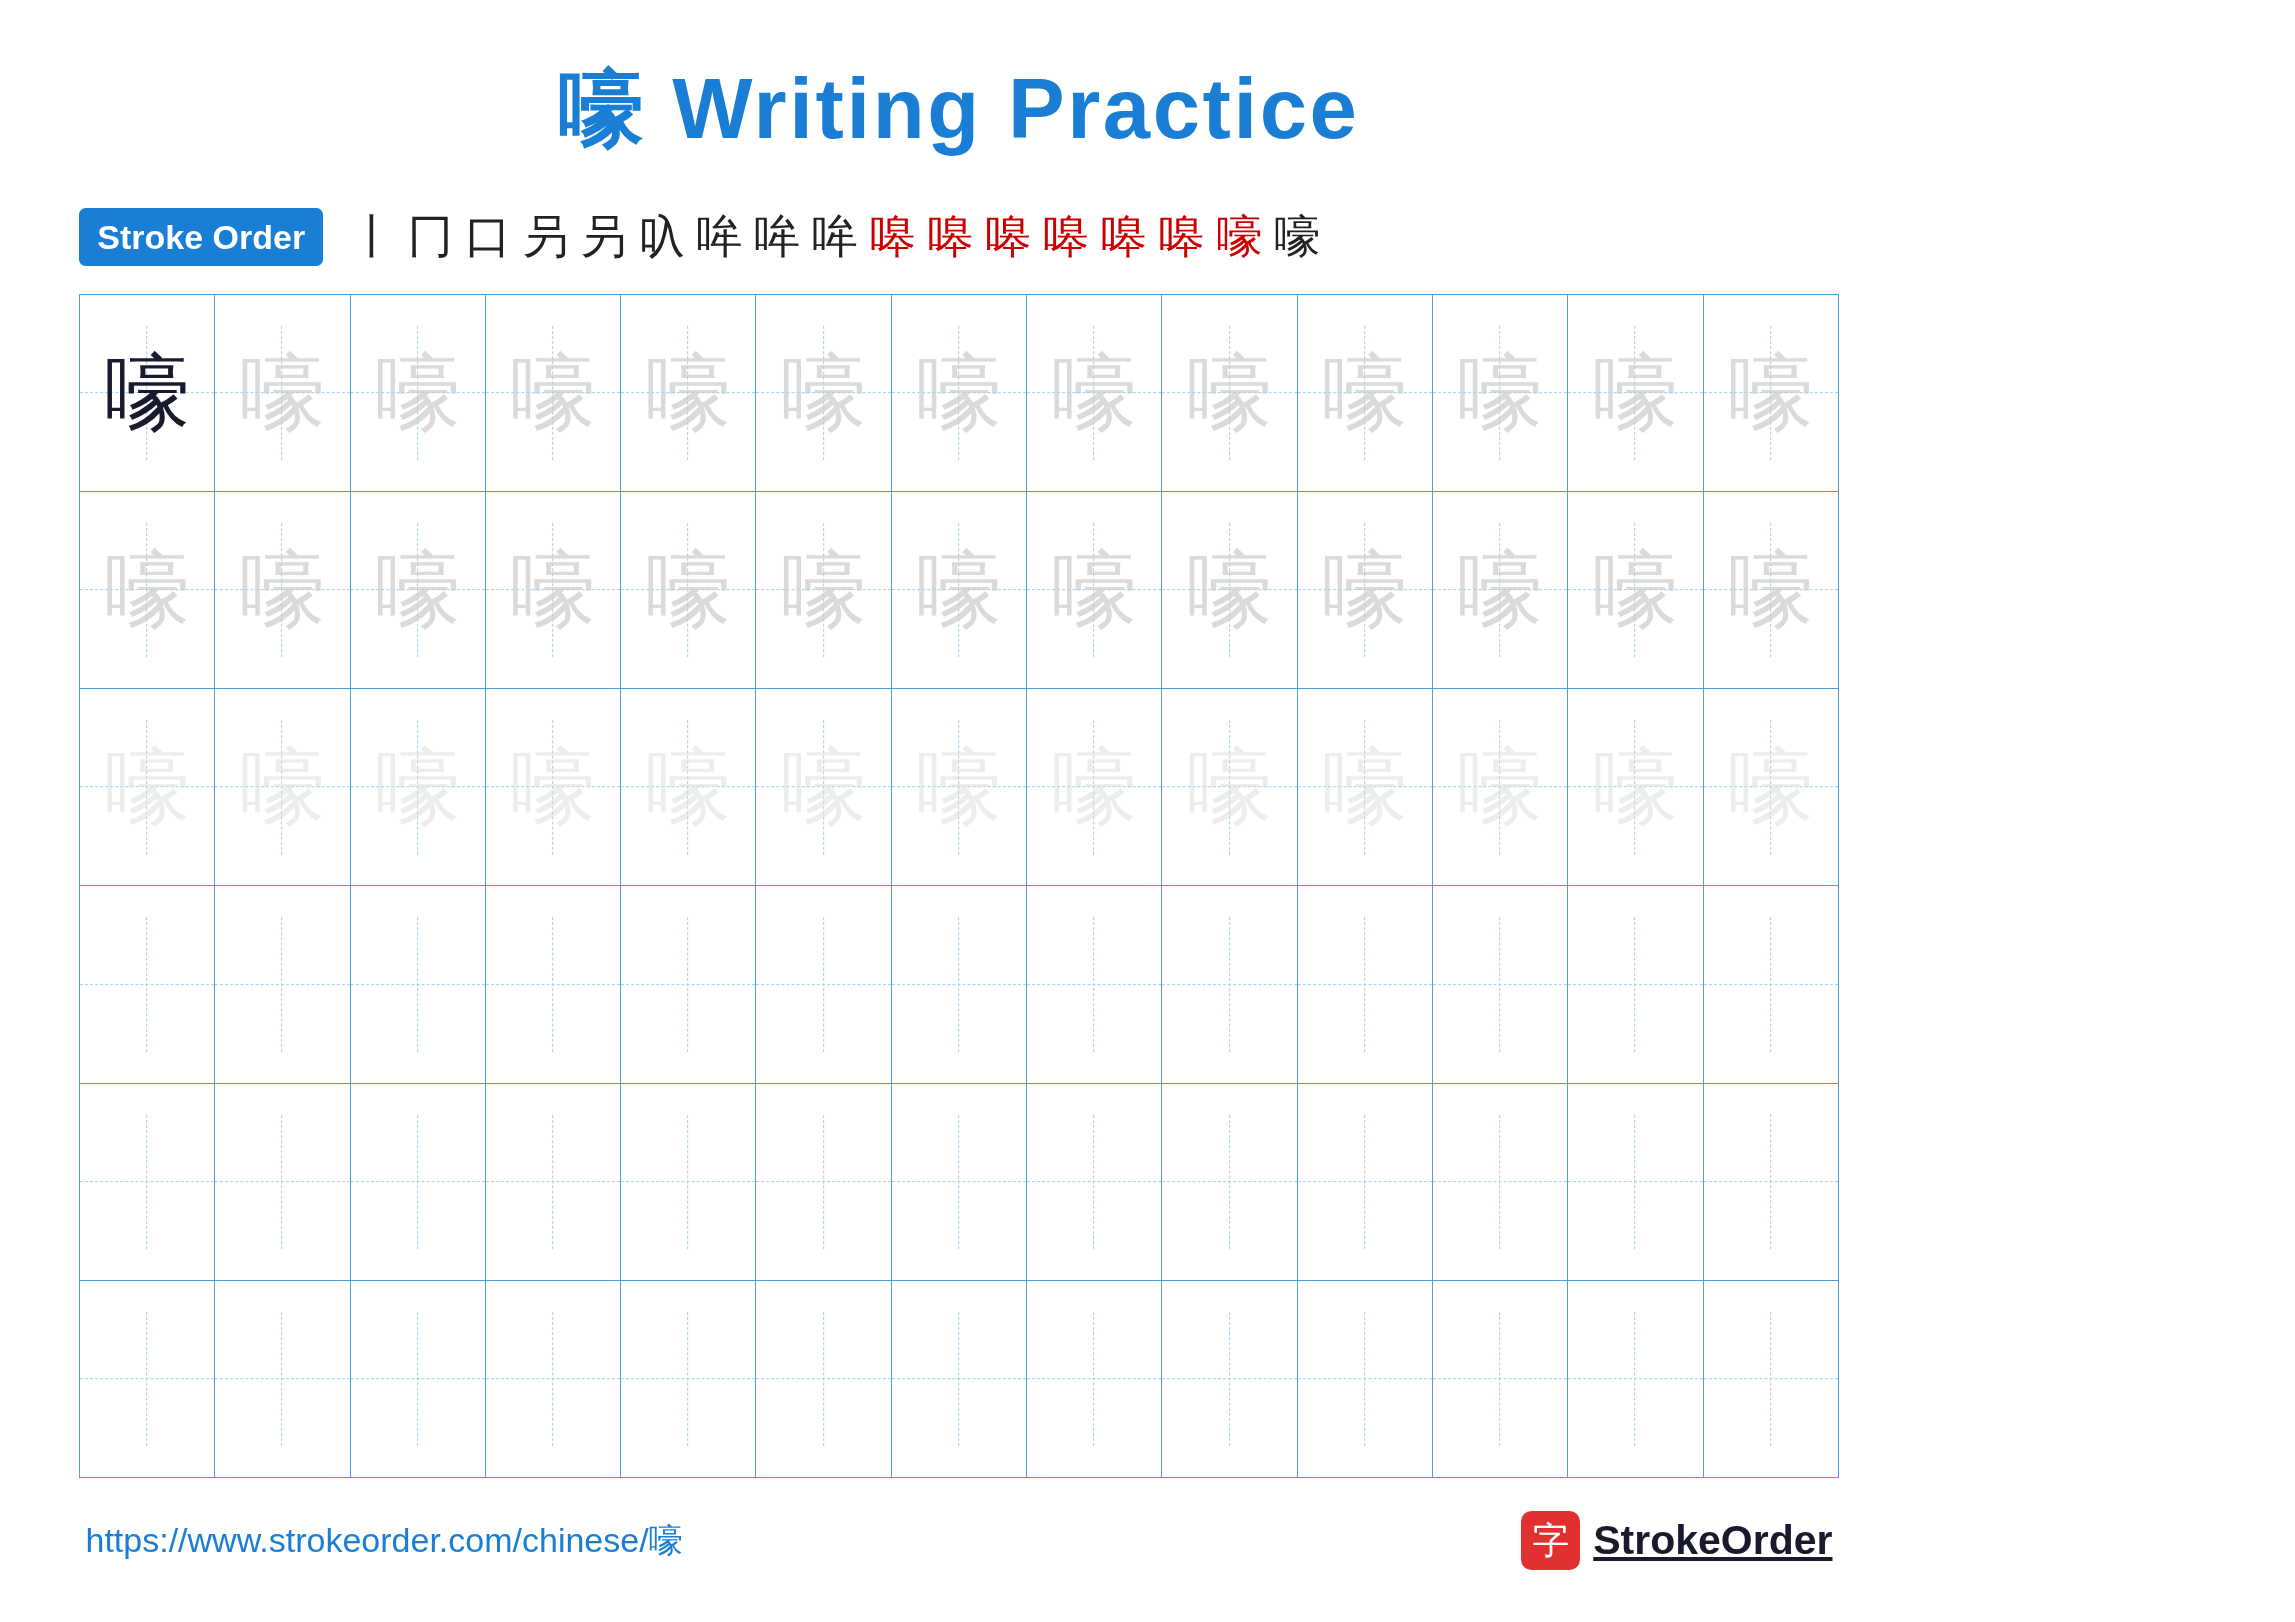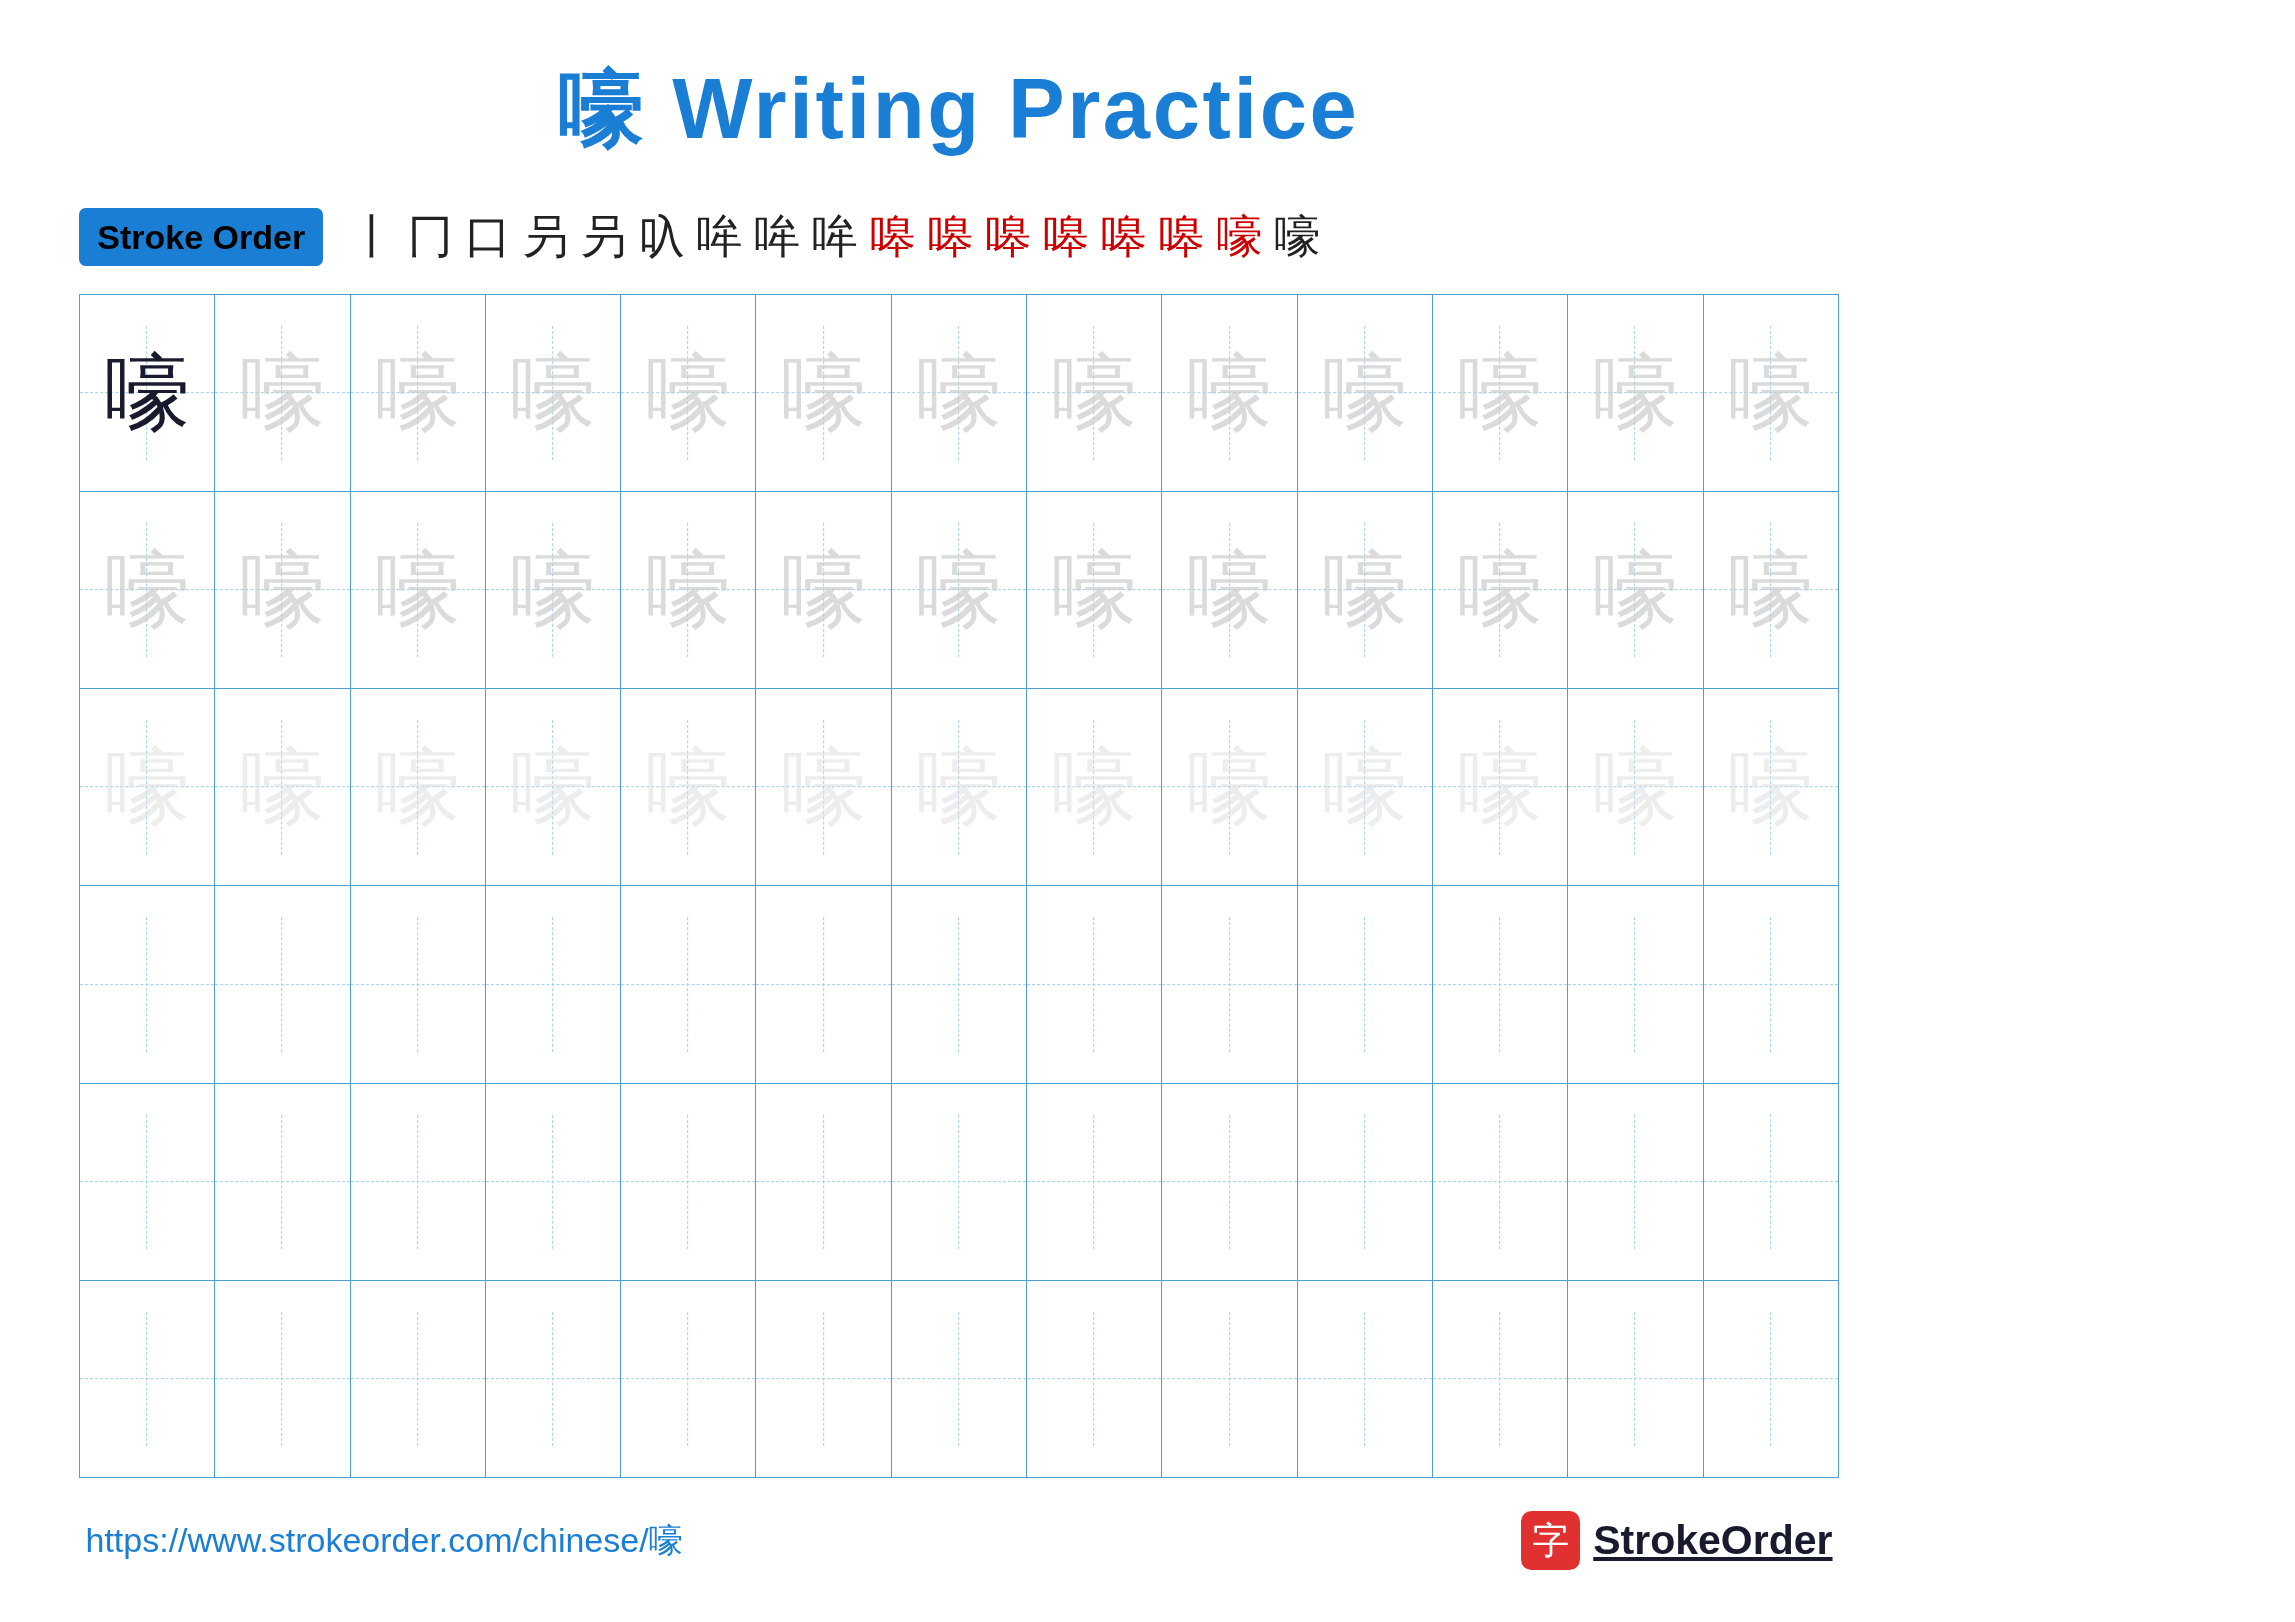--- a/index.html
+++ b/index.html
@@ -36,21 +36,21 @@
     .stroke-order-row {
       display: flex;
       align-items: center;
       width: 100%;
       margin-bottom: 26px;
       gap: 0;
     }
 
     .stroke-order-label {
       background: #1a7fd4;
-      color: #000000;
+      color: #ffffff;
       font-size: 34px;
       font-weight: bold;
       padding: 9.2px 18.3px;
       border-radius: 6.5px;
       white-space: nowrap;
       margin-right: 26px;
     }
 
     .stroke-steps {
       display: flex;

